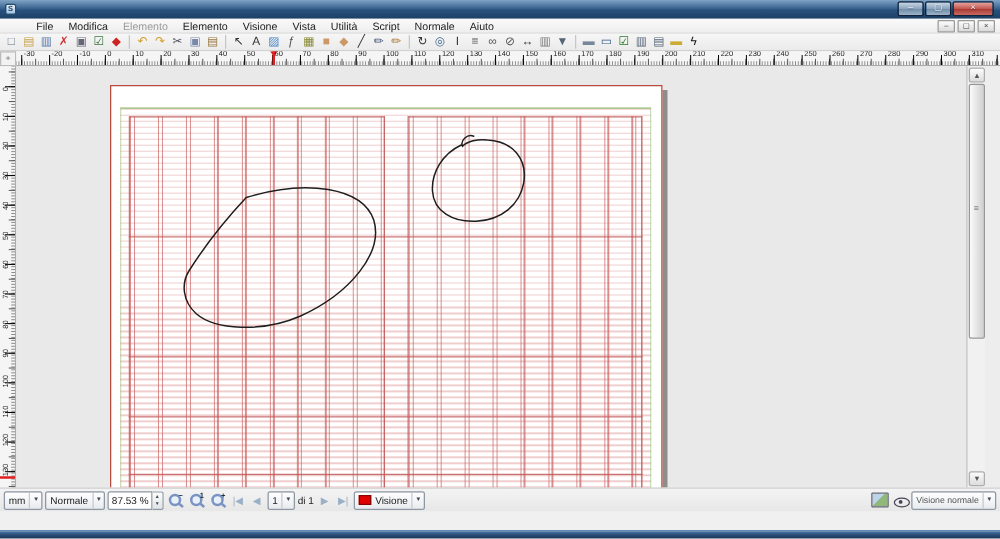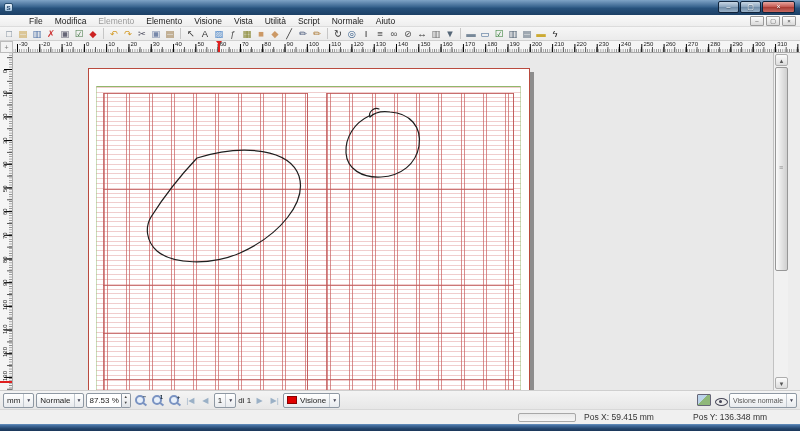--- a/index.html
+++ b/index.html
@@ -355,25 +355,16 @@
     </span>
     <span id="bottom-spacer"></span>
     <span class="mini-icon" id="toggle-images-icon"></span>
     <span class="mini-icon" id="preview-eye-icon"></span>
     <span class="combo" id="viewmode-combo">
       <span>Visione normale</span>
       <span class="arrow">▼</span>
     </span>
   </div>
 
-  <div id="statusbar">
-    <span id="progressbar"></span>
-    <span id="posx">
-      <span>Pos X:</span> <span>59.415 mm</span>
-    </span>
-    <span id="posy">
-      <span>Pos Y:</span> <span>136.348 mm</span>
-    </span>
-  </div>
 
   <div id="taskbar"></div>
 
 </div>
 
 </body></html>

